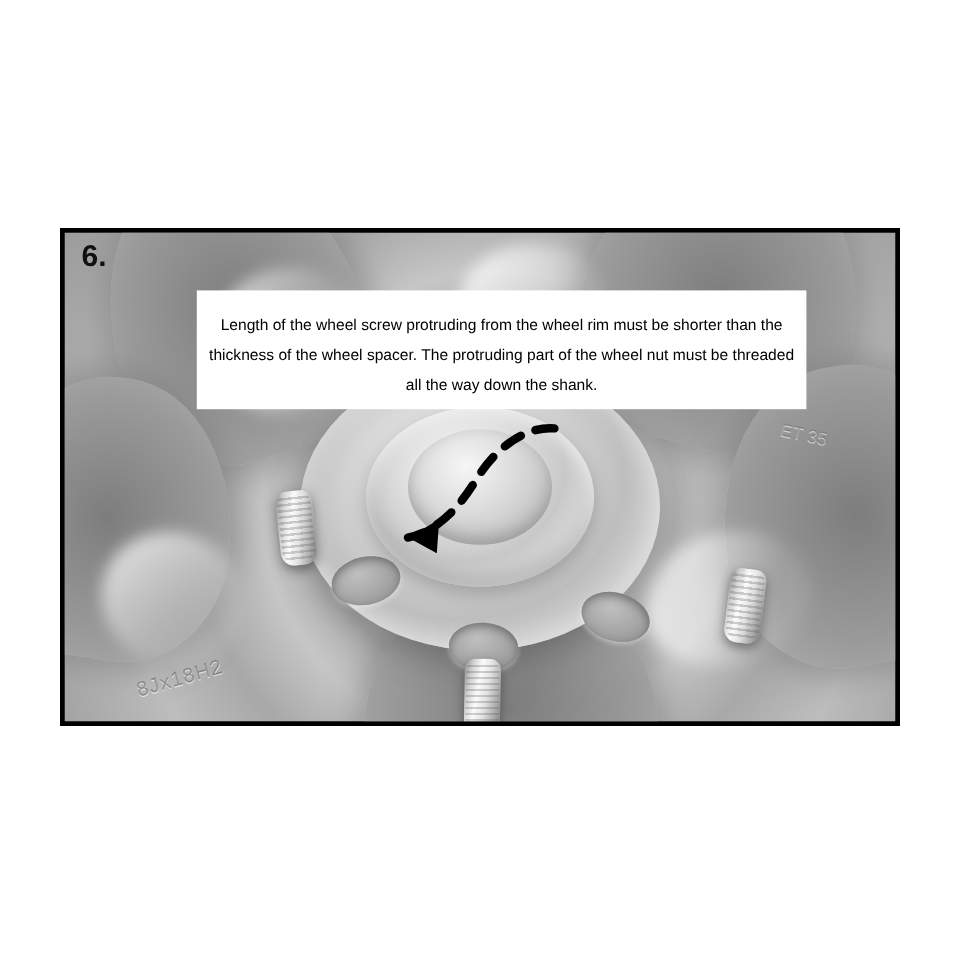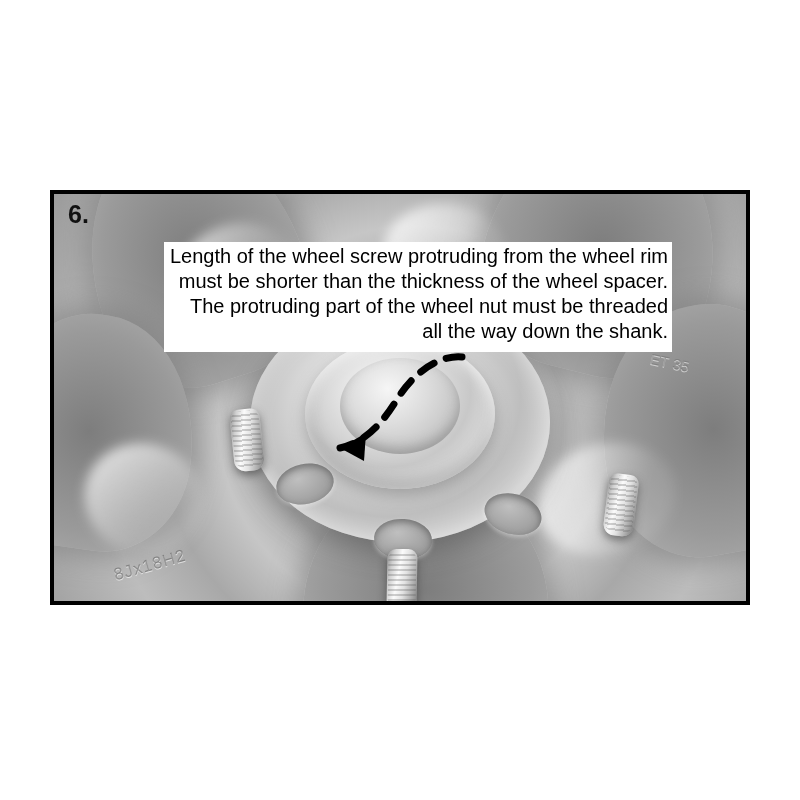--- a/index.html
+++ b/index.html
@@ -185,24 +185,24 @@
   }
 
   
   .caption {
     position: absolute;
     left: 110px;
     top: 48px;
     width: 508px;
     background: #ffffff;
     color: #000000;
-    font-size: 20px;
+    font-size: 13px;
     line-height: 25px;
-    text-align: right;
-    padding: 2px 4px 8px 4px;
+    text-align: center;
+    padding: 16px 4px 8px 4px;
     box-sizing: border-box;
   }
 
   
   .arrow-svg {
     position: absolute;
     left: 190px;
     top: 155px;
     width: 230px;
     height: 130px;

